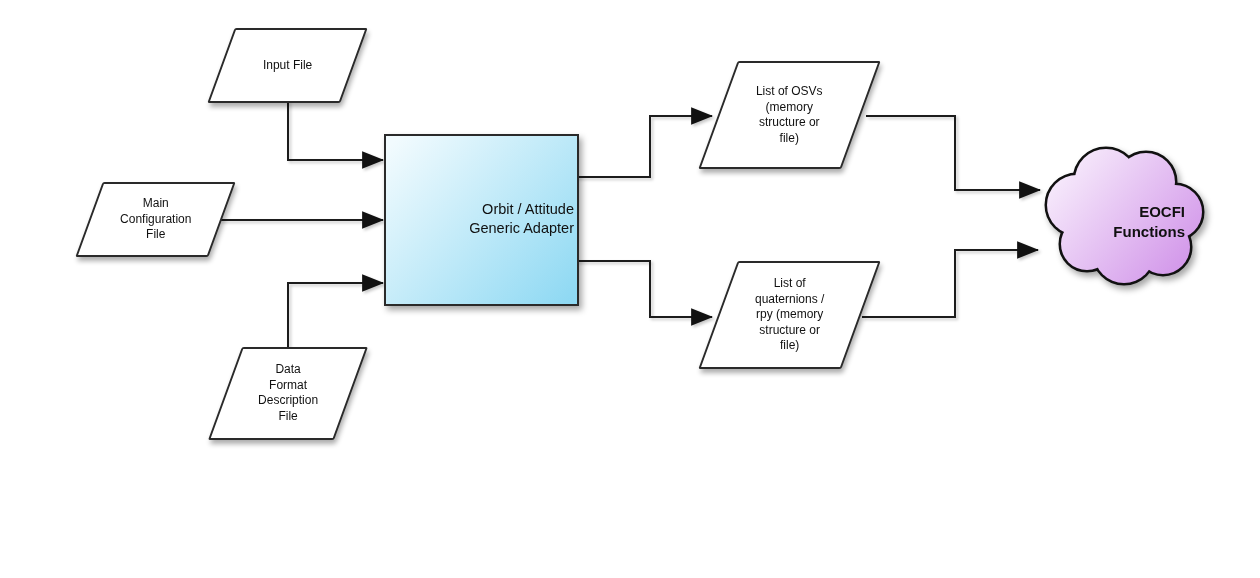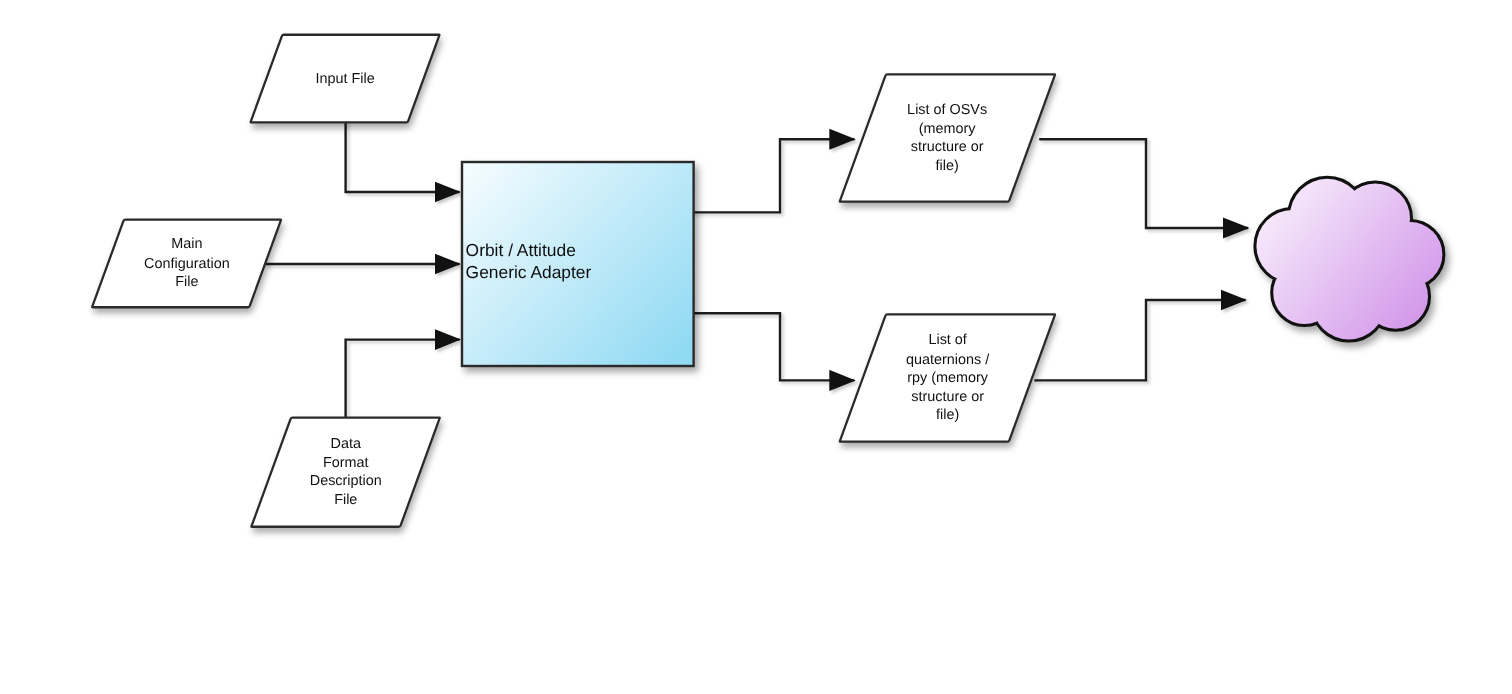--- a/index.html
+++ b/index.html
@@ -39,21 +39,21 @@
   .pgram-label {
     transform: skewX(20deg);
     font-size: 12px;
     line-height: 1.3;
     text-align: center;
     white-space: pre-line;
     color: #111111;
   }
   .overlay-label {
     position: absolute;
-    text-align: left;
+    text-align: right;
     white-space: pre-line;
     color: #101010;
   }
   .adapter-label {
     left: 388px; top: 200px; width: 186px;
     font-size: 14.5px; line-height: 1.32;
   }
   .cloud-label {
     left: 1060px; top: 202px; width: 125px;
     font-size: 15px; line-height: 1.3; font-weight: bold;
@@ -144,14 +144,16 @@
     <div class="pgram-label">List of
 quaternions /
 rpy (memory
 structure or
 file)</div>
   </div>
 
   <div class="overlay-label adapter-label">Orbit / Attitude
 Generic Adapter</div>
 
+  <div class="overlay-label cloud-label">EOCFI
+Functions</div>
 
 </div>
 
 </body></html>

